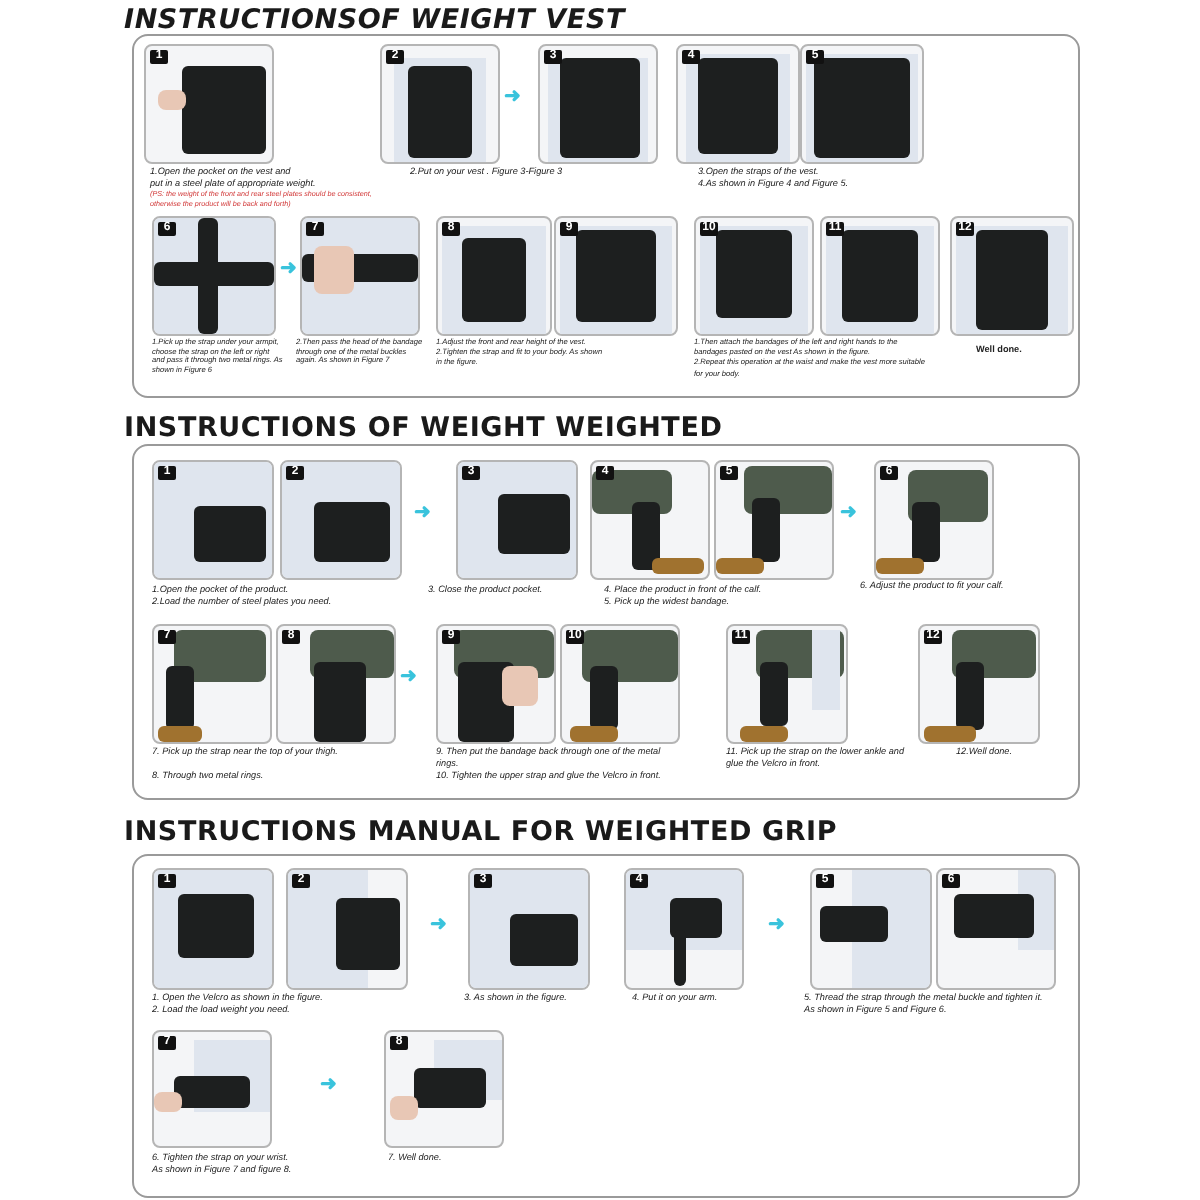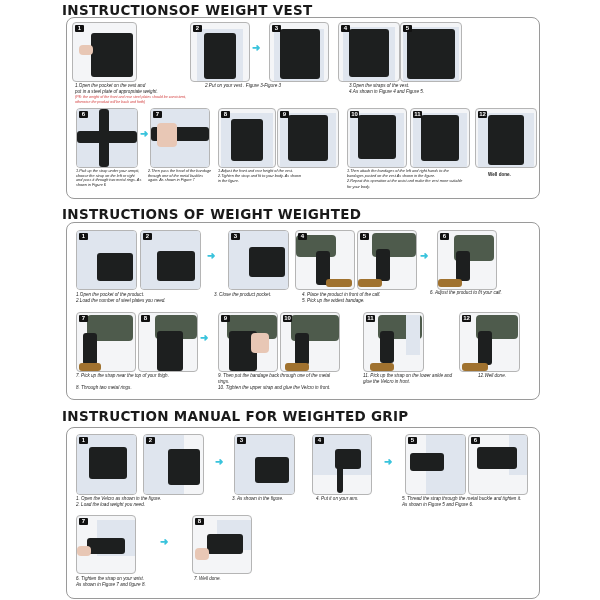--- a/index.html
+++ b/index.html
@@ -14,21 +14,21 @@
   .panel .pants { position: absolute; background: #4e5b4c; border-radius: 4px; }
   .panel .shoe { position: absolute; background: #a0722f; border-radius: 3px; }
   .panel .hand { position: absolute; background: #e8c7b5; border-radius: 4px; }
   .arrow { position: absolute; color: #39c3dc; font-size: 10px; font-weight: bold; }
   .cap { position: absolute; font-size: 4.6px; line-height: 6px; font-style: italic; color: #222; white-space: pre-line; }
   .cap.red { color: #d23a3a; }
 </style>
 </head>
 <body>
 
-<div class="title" style="top:2px;">INSTRUCTIONSOF WEIGHT VEST</div>
+<div class="title" style="top:2px;font-style:italic;">INSTRUCTIONSOF WEIGHT VEST</div>
 <div class="section wide" style="top:17px; height:180px;"></div>
 
 <div class="panel" style="left:72px; top:22px; width:63px; height:58px;">
   <span class="num">1</span>
   <div class="vest" style="left:18px; top:10px; width:42px; height:44px;"></div>
   <div class="hand" style="left:6px; top:22px; width:14px; height:10px;"></div>
 </div>
 <div class="panel" style="left:190px; top:22px; width:58px; height:58px;">
   <span class="num">2</span>
   <div class="shirt" style="left:6px; top:6px; width:46px; height:52px;"></div>
@@ -190,21 +190,21 @@
 </div>
 
 <div class="cap" style="left:76px; top:373px; width:140px;">7. Pick up the strap near the top of your thigh.
 
 8. Through two metal rings.</div>
 <div class="cap" style="left:218px; top:373px; width:120px;">9. Then put the bandage back through one of the metal rings.
 10. Tighten the upper strap and glue the Velcro in front.</div>
 <div class="cap" style="left:363px; top:373px; width:96px;">11. Pick up the strap on the lower ankle and glue the Velcro in front.</div>
 <div class="cap" style="left:478px; top:373px; width:50px;">12.Well done.</div>
 
-<div class="title" style="top:408px;">INSTRUCTION MANUAL FOR WEIGHTED GRIP</div>
+<div class="title" style="top:408px;">INSTRUCTIONS MANUAL FOR WEIGHTED GRIP</div>
 <div class="section wide" style="top:427px; height:170px;"></div>
 
 <div class="panel" style="left:76px; top:434px; width:59px; height:59px;">
   <span class="num">1</span>
   <div class="shirt" style="left:0; top:0; width:59px; height:59px;"></div>
   <div class="vest" style="left:12px; top:12px; width:38px; height:32px;"></div>
 </div>
 <div class="panel" style="left:143px; top:434px; width:59px; height:59px;">
   <span class="num">2</span>
   <div class="shirt" style="left:0; top:0; width:40px; height:59px;"></div>

